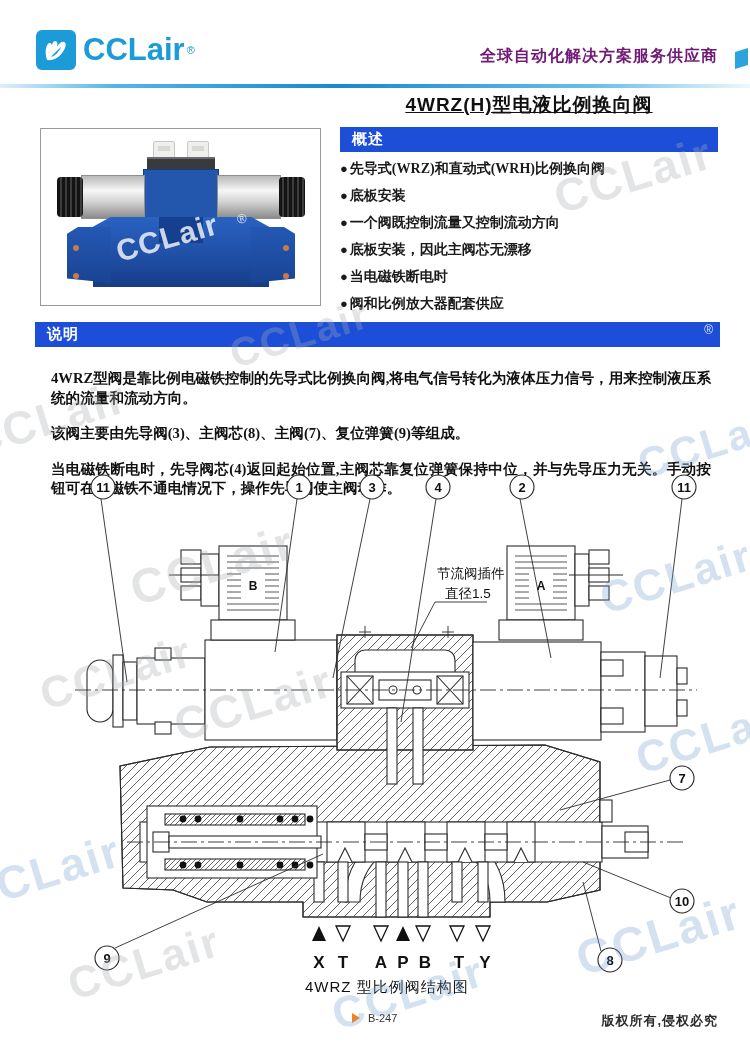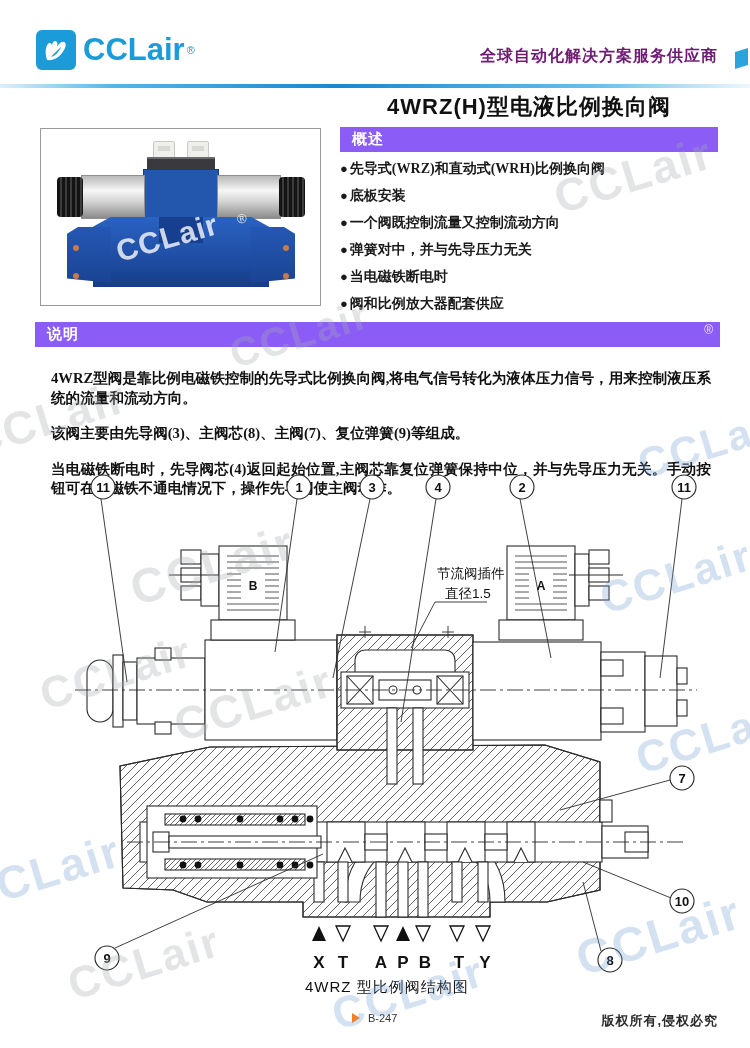--- a/index.html
+++ b/index.html
@@ -11,35 +11,35 @@
   .logo-box { width:40px; height:40px; background:#1b9bd8; border-radius:6px; display:flex; align-items:center; justify-content:center; }
   .logo-text { font-size:31px; font-weight:bold; color:#1b9bd8; letter-spacing:0px; margin-left:7px; }
   .logo-reg { font-size:11px; color:#1b9bd8; vertical-align:18px; margin-left:2px; }
   .tagline { position:absolute; right:32px; top:46px; font-size:16px; font-weight:bold; color:#701a75; letter-spacing:1px; }
   .header-rule { position:absolute; left:0; top:84px; width:750px; height:4px;
     background:linear-gradient(90deg,#dff0fa 0%,#54b6e6 15%,#1788d1 45%,#6cc0ea 80%,#eef8fd 100%); }
   .corner-mark { position:absolute; right:2px; top:50px; width:13px; height:17px; background:#2da3dd; transform:skewY(-18deg); }
 
   
   .page-title { position:absolute; left:340px; top:92px; width:378px; text-align:center;
-    font-size:22px; font-weight:bold; color:#111; letter-spacing:1px; }
+    font-size:19px; font-weight:bold; color:#111; letter-spacing:1px;text-decoration:underline; }
 
   
   .photo-frame { position:absolute; left:40px; top:128px; width:281px; height:178px; border:1px solid #9a9a9a; background:#fff; }
   .photo-frame .el { position:absolute; }
   .tab { width:22px; height:20px; background:#efefec; border:1px solid #c8c8c4; border-radius:2px; }
   .tab:after { content:""; position:absolute; left:4px; top:4px; right:4px; height:5px; background:#d8d8d4; }
   .cap { border-radius:4px; background:repeating-linear-gradient(90deg,#141414 0 3px,#3c3c3c 3px 5px); }
   .tube { background:linear-gradient(180deg,#b9b9b9 0%,#f6f6f6 35%,#d2d2d2 62%,#8b8b8b 100%); border:1px solid #8f8f8f; }
   .photo-wm { position:absolute; left:74px; top:92px; font-size:30px; font-weight:bold; color:rgba(255,255,255,0.78);
     transform:rotate(-16deg); letter-spacing:1px; }
   .photo-wm-reg { position:absolute; left:196px; top:82px; font-size:13px; color:rgba(255,255,255,0.85); transform:rotate(-16deg); }
 
   
-  .sec-bar { position:absolute; height:25px; background:#8b5cf6; color:#fff; font-weight:bold; font-size:15px;
+  .sec-bar { position:absolute; height:25px; background:#1d4ed8; color:#fff; font-weight:bold; font-size:15px;
     display:flex; align-items:center; padding-left:12px; letter-spacing:1px; }
   #overview-bar { left:340px; top:127px; width:378px; }
   #desc-bar { left:35px; top:322px; width:685px; }
   .bar-reg { position:absolute; right:6px; top:1px; font-size:12px; color:rgba(255,255,255,0.85); font-weight:normal; }
 
   
   .bullets { position:absolute; left:340px; top:160px; width:385px; }
   .bullet { display:flex; align-items:flex-start; margin-bottom:10px; font-family:"Liberation Serif", serif;
     font-size:14px; color:#1a1a1a; line-height:17px; font-weight:600; }
   .bullet .dot { margin-right:2px; font-size:13px; line-height:17px; }
@@ -125,21 +125,21 @@
     <div class="bullet">
         <span class="dot">●</span>
         <span>底板安装</span>
       </div>
     <div class="bullet">
         <span class="dot">●</span>
         <span>一个阀既控制流量又控制流动方向</span>
       </div>
     <div class="bullet">
         <span class="dot">●</span>
-        <span>弹簧对中，并与先导压力无关</span>
+        <span>底板安装，因此主阀芯无漂移</span>
       </div>
     <div class="bullet">
         <span class="dot">●</span>
         <span>当电磁铁断电时</span>
       </div>
     <div class="bullet">
         <span class="dot">●</span>
         <span>阀和比例放大器配套供应</span>
       </div>
   </div>

